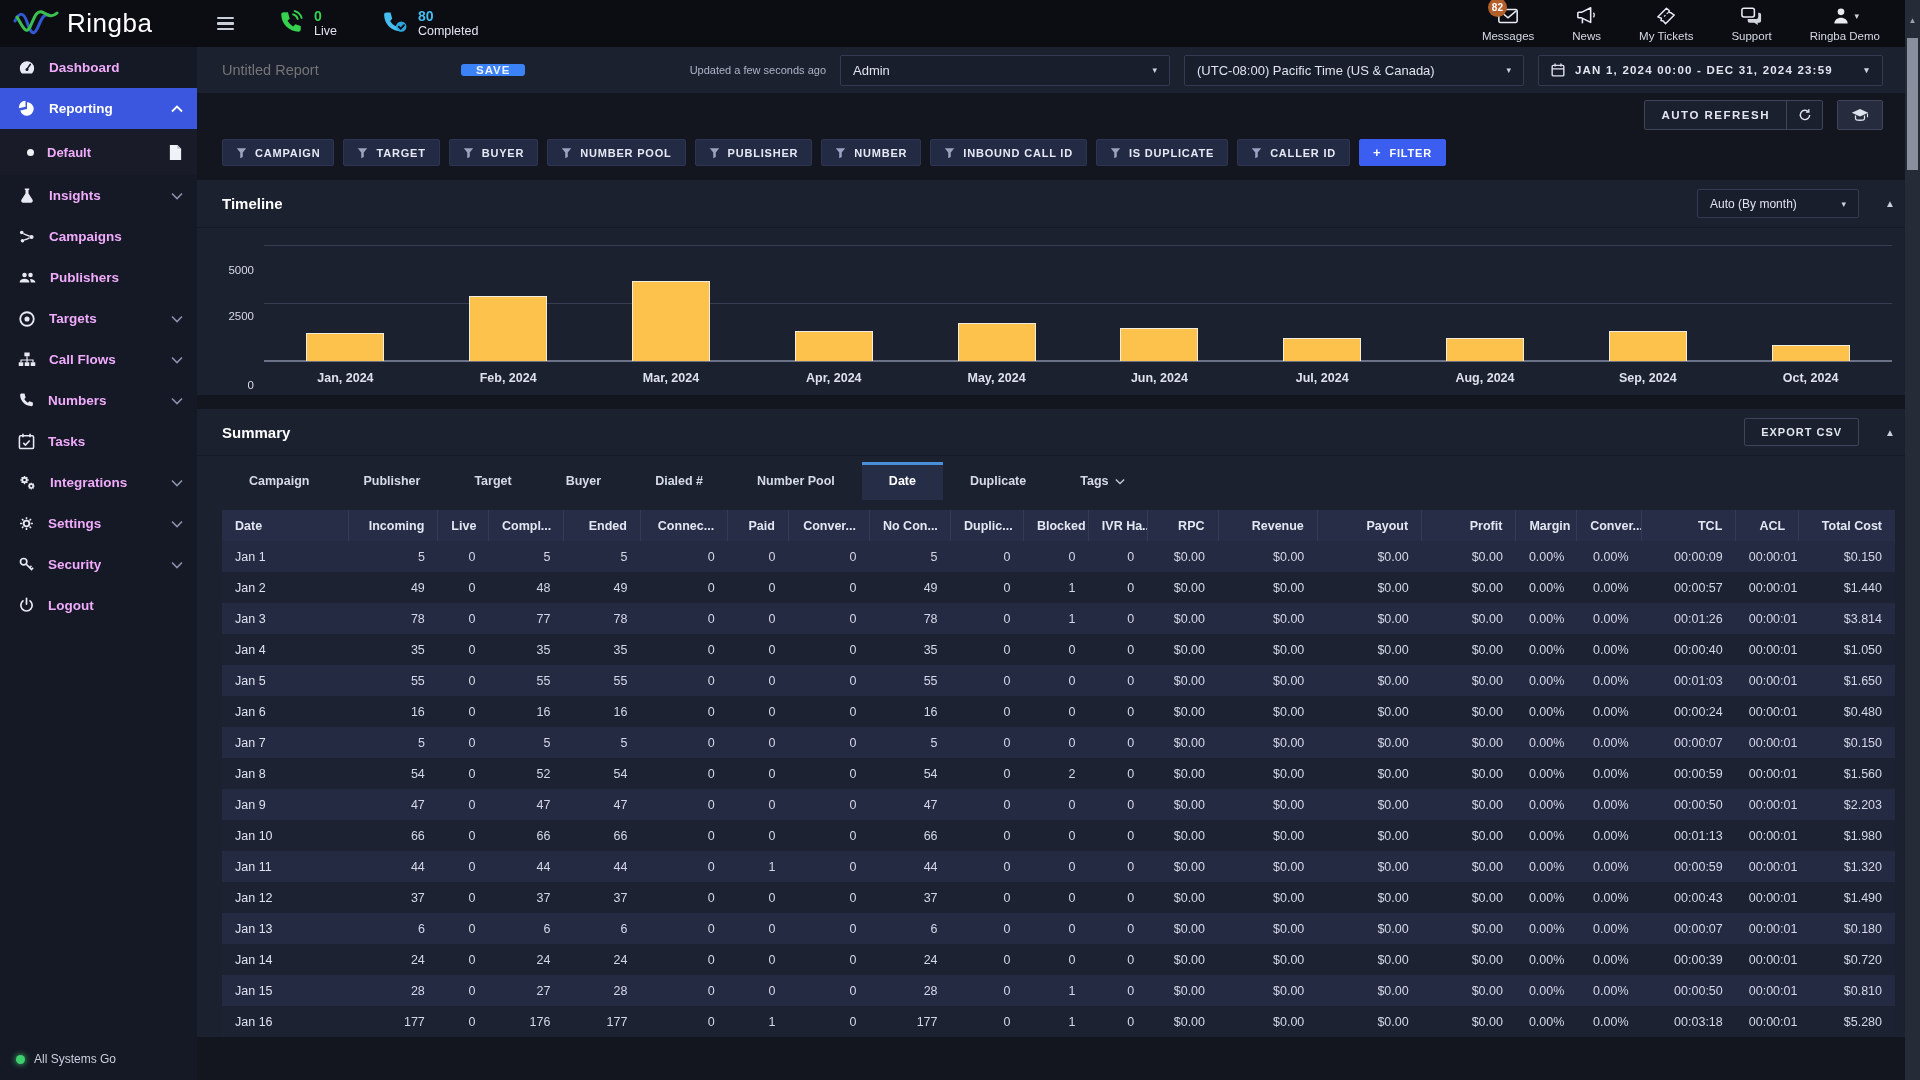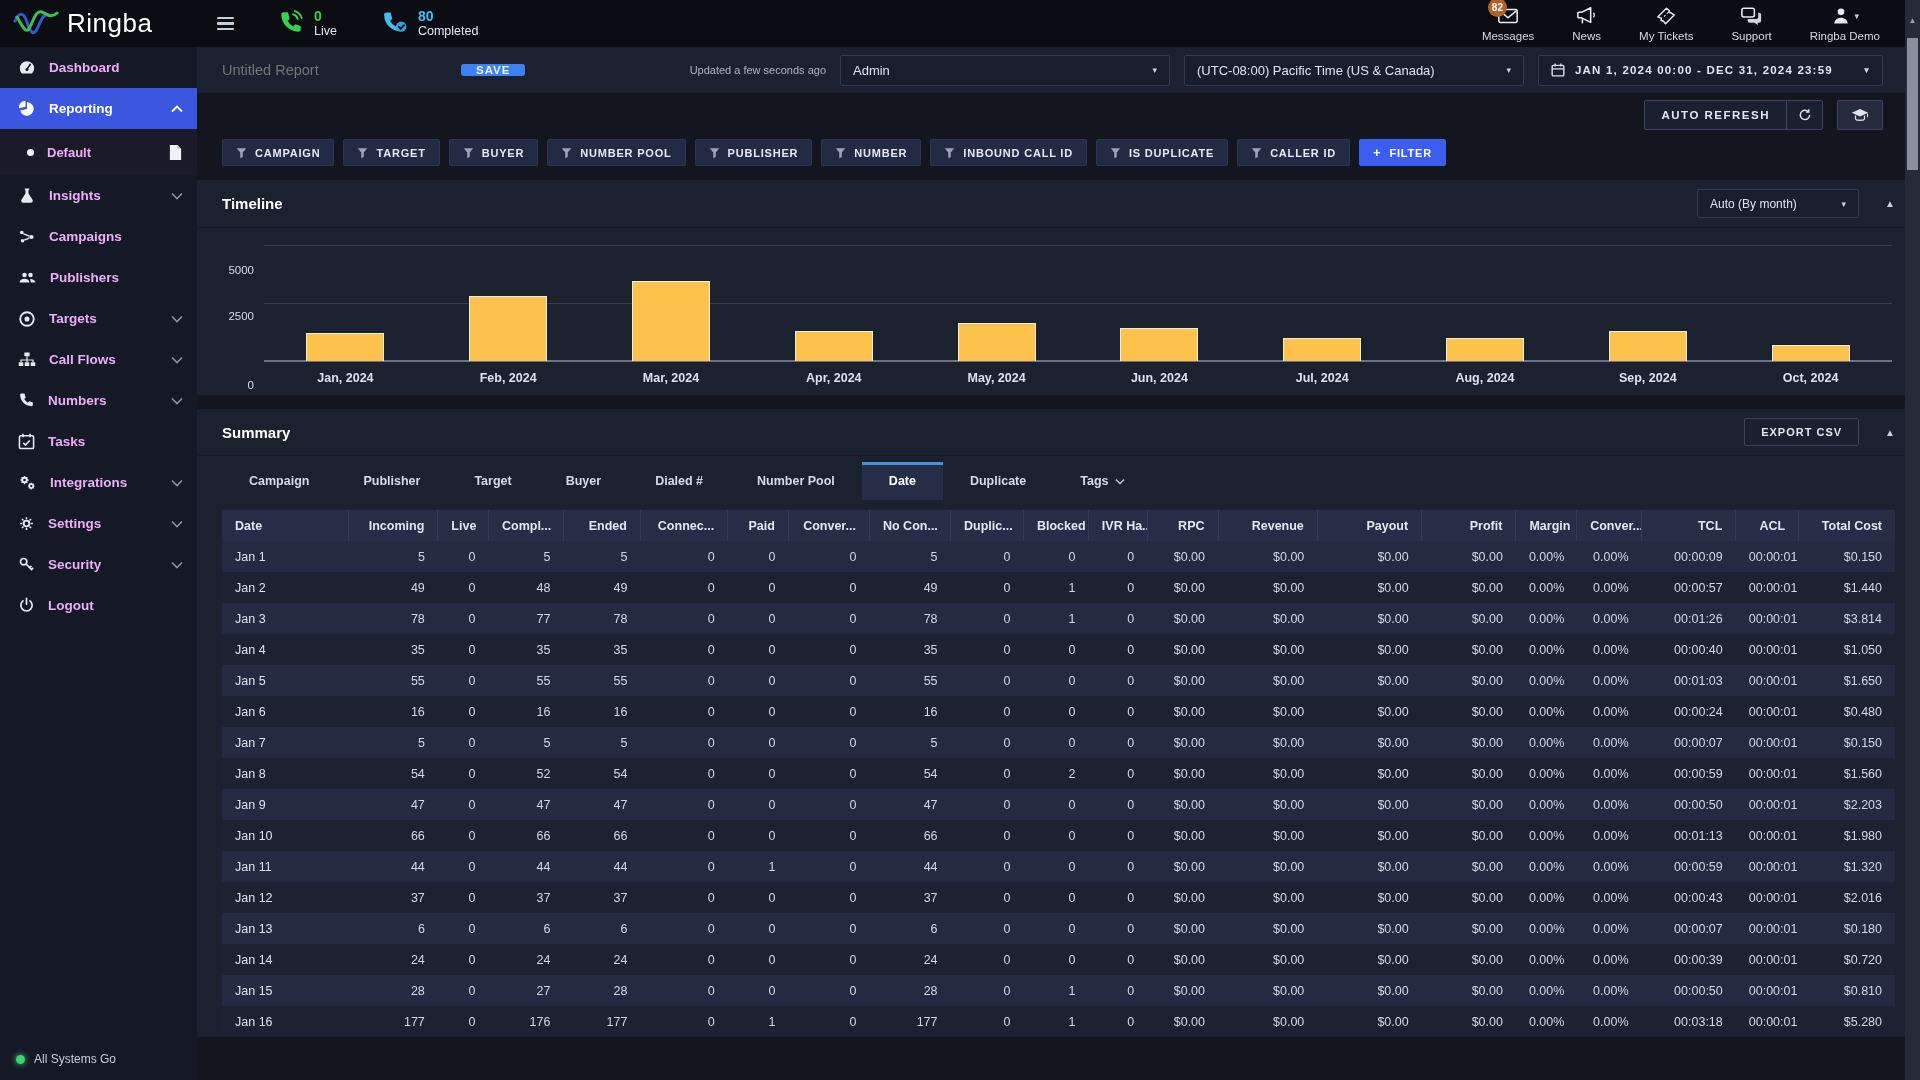--- a/index.html
+++ b/index.html
@@ -862,21 +862,21 @@
               <td>0</td>
               <td>0</td>
               <td>$0.00</td>
               <td>$0.00</td>
               <td>$0.00</td>
               <td>$0.00</td>
               <td>0.00%</td>
               <td>0.00%</td>
               <td>00:00:43</td>
               <td>00:00:01</td>
-              <td>$2.016</td>
+              <td>$1.490</td>
             </tr>
             <tr>
               <td>Jan 13</td>
               <td>6</td>
               <td>0</td>
               <td>6</td>
               <td>6</td>
               <td>0</td>
               <td>0</td>
               <td>0</td>

